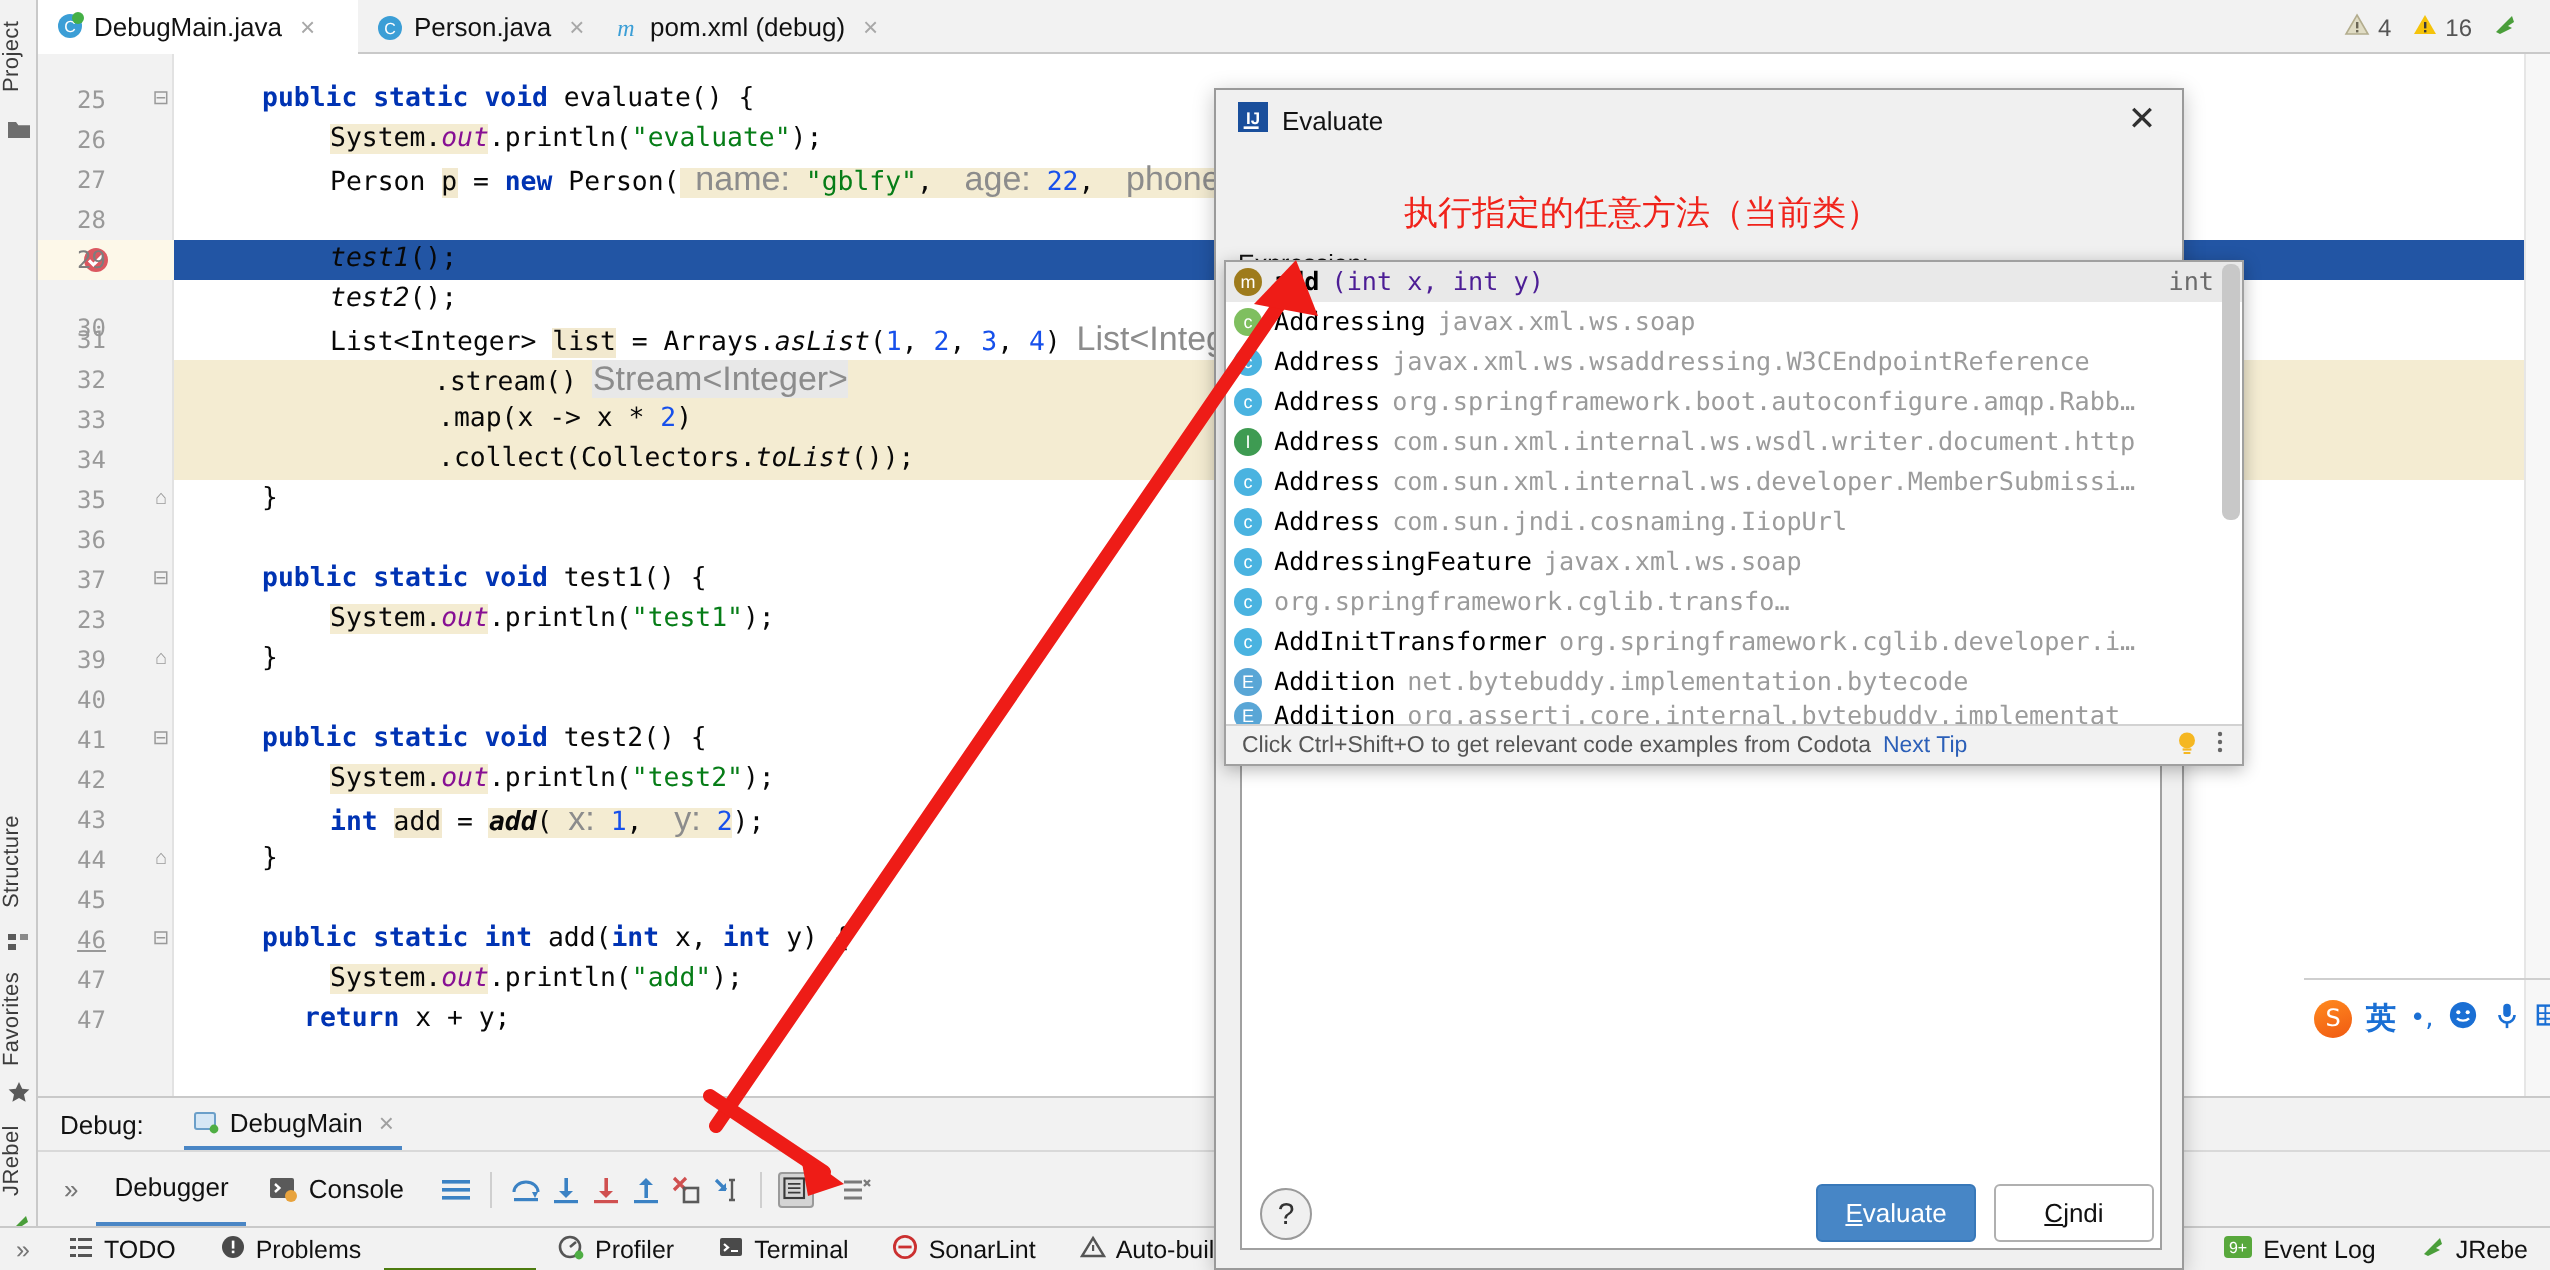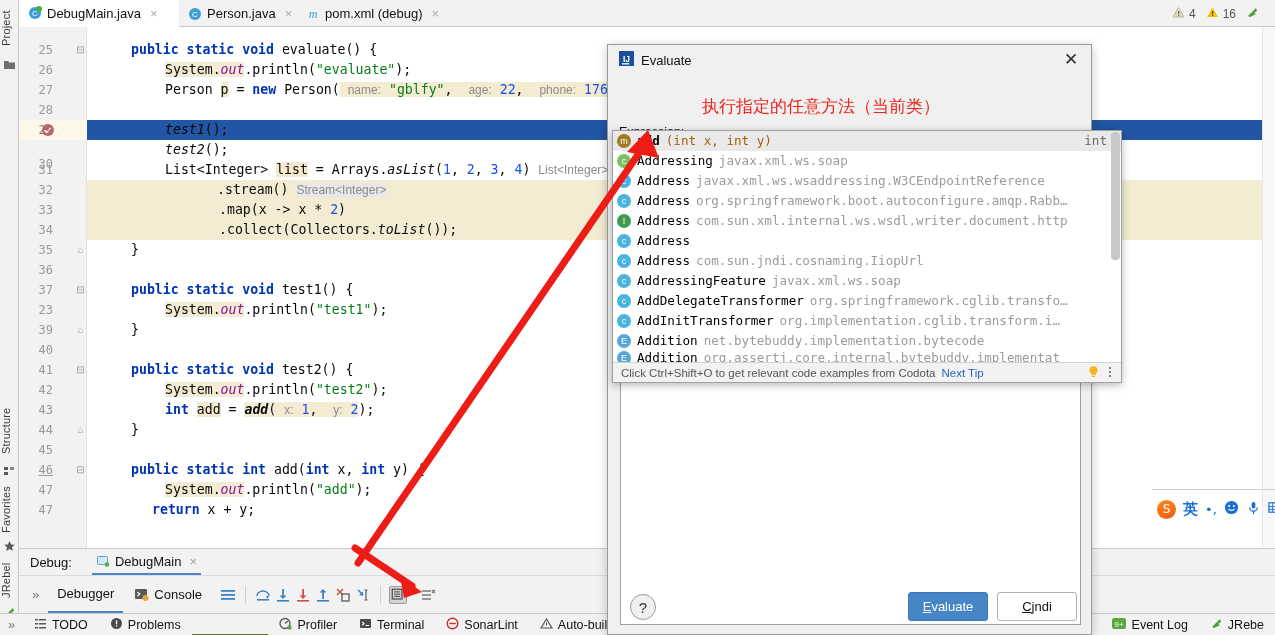--- a/index.html
+++ b/index.html
@@ -69,21 +69,21 @@
     font-family: "DejaVu Sans Mono", monospace; font-size: 13.2px;
     white-space: pre; color: #080808;
   }
   .kw { color: #0033b3; font-weight: 600; }
   .str { color: #067d17; }
   .num { color: #1750eb; }
   .fld { color: #871094; font-style: italic; }
   .mth { color: #080808; font-style: italic; }
   .hint {
     color: #8c8c8c; font-family: "Liberation Sans", sans-serif;
-    font-size: 12px; font-style: normal;
+    font-size: 17px; font-style: normal;
   }
   .hl { background: #f4ecd2; }
   .idhl { background: #f2e9cf; }
   .sel-line { background: #2255a4; }
   .gut-cur { background: #fdf8e9; }
 
   
   .errstripe {
     position: absolute; right: 0; top: 0; width: 13px; bottom: 0;
     background: #f7f7f7; border-left: 1px solid #e6e6e6;
@@ -205,21 +205,21 @@
   }
   .citem {
     position: relative; height: 20px; line-height: 20px;
     display: flex; align-items: center; gap: 6px; padding-left: 4px;
     font-family: "DejaVu Sans Mono", monospace; font-size: 12.6px;
     white-space: nowrap; overflow: hidden;
   }
   .citem.sel { background: #e9e9e9; }
   .cname { color: #000; }
   .cpkg { color: #9b9b9b; }
-  .csig { color: #a16207; }
+  .csig { color: #4c1d95; }
   .cret {
     position: absolute; right: 14px; top: 0; color: #6b6b6b;
   }
   .cicon {
     width: 14px; height: 14px; border-radius: 50%;
     font-size: 9px; line-height: 14px; text-align: center;
     color: #fff; flex: 0 0 14px;
     font-family: "Liberation Sans", sans-serif;
   }
   .ic-m { background: #9e7b1c; }
@@ -740,40 +740,40 @@
       <span class="cpkg">org.springframework.boot.autoconfigure.amqp.Rabb…</span>
     </div>
     <div class="citem">
       <span class="cicon ic-i">I</span>
       <span class="cname">Address</span>
       <span class="cpkg">com.sun.xml.internal.ws.wsdl.writer.document.http</span>
     </div>
     <div class="citem">
       <span class="cicon ic-c">c</span>
       <span class="cname">Address</span>
+      <span class="cpkg">com.sun.xml.internal.ws.developer.MemberSubmissi…</span>
     </div>
     <div class="citem">
       <span class="cicon ic-c">c</span>
       <span class="cname">Address</span>
       <span class="cpkg">com.sun.jndi.cosnaming.IiopUrl</span>
     </div>
     <div class="citem">
       <span class="cicon ic-c">c</span>
       <span class="cname">AddressingFeature</span>
       <span class="cpkg">javax.xml.ws.soap</span>
     </div>
     <div class="citem">
       <span class="cicon ic-c">c</span>
-      <span class="cname">AddDelegateTransformer</span>
       <span class="cpkg">org.springframework.cglib.transfo…</span>
     </div>
     <div class="citem">
       <span class="cicon ic-c">c</span>
       <span class="cname">AddInitTransformer</span>
-      <span class="cpkg">org.implementation.cglib.transform.i…</span>
+      <span class="cpkg">org.springframework.cglib.developer.i…</span>
     </div>
     <div class="citem">
       <span class="cicon ic-e">E</span>
       <span class="cname">Addition</span>
       <span class="cpkg">net.bytebuddy.implementation.bytecode</span>
     </div>
     <div class="citem" style="height:14px;line-height:14px;overflow:hidden;">
       <span class="cicon ic-e">E</span>
       <span class="cname">Addition</span>
       <span class="cpkg">org.assertj.core.internal.bytebuddy.implementat</span>

